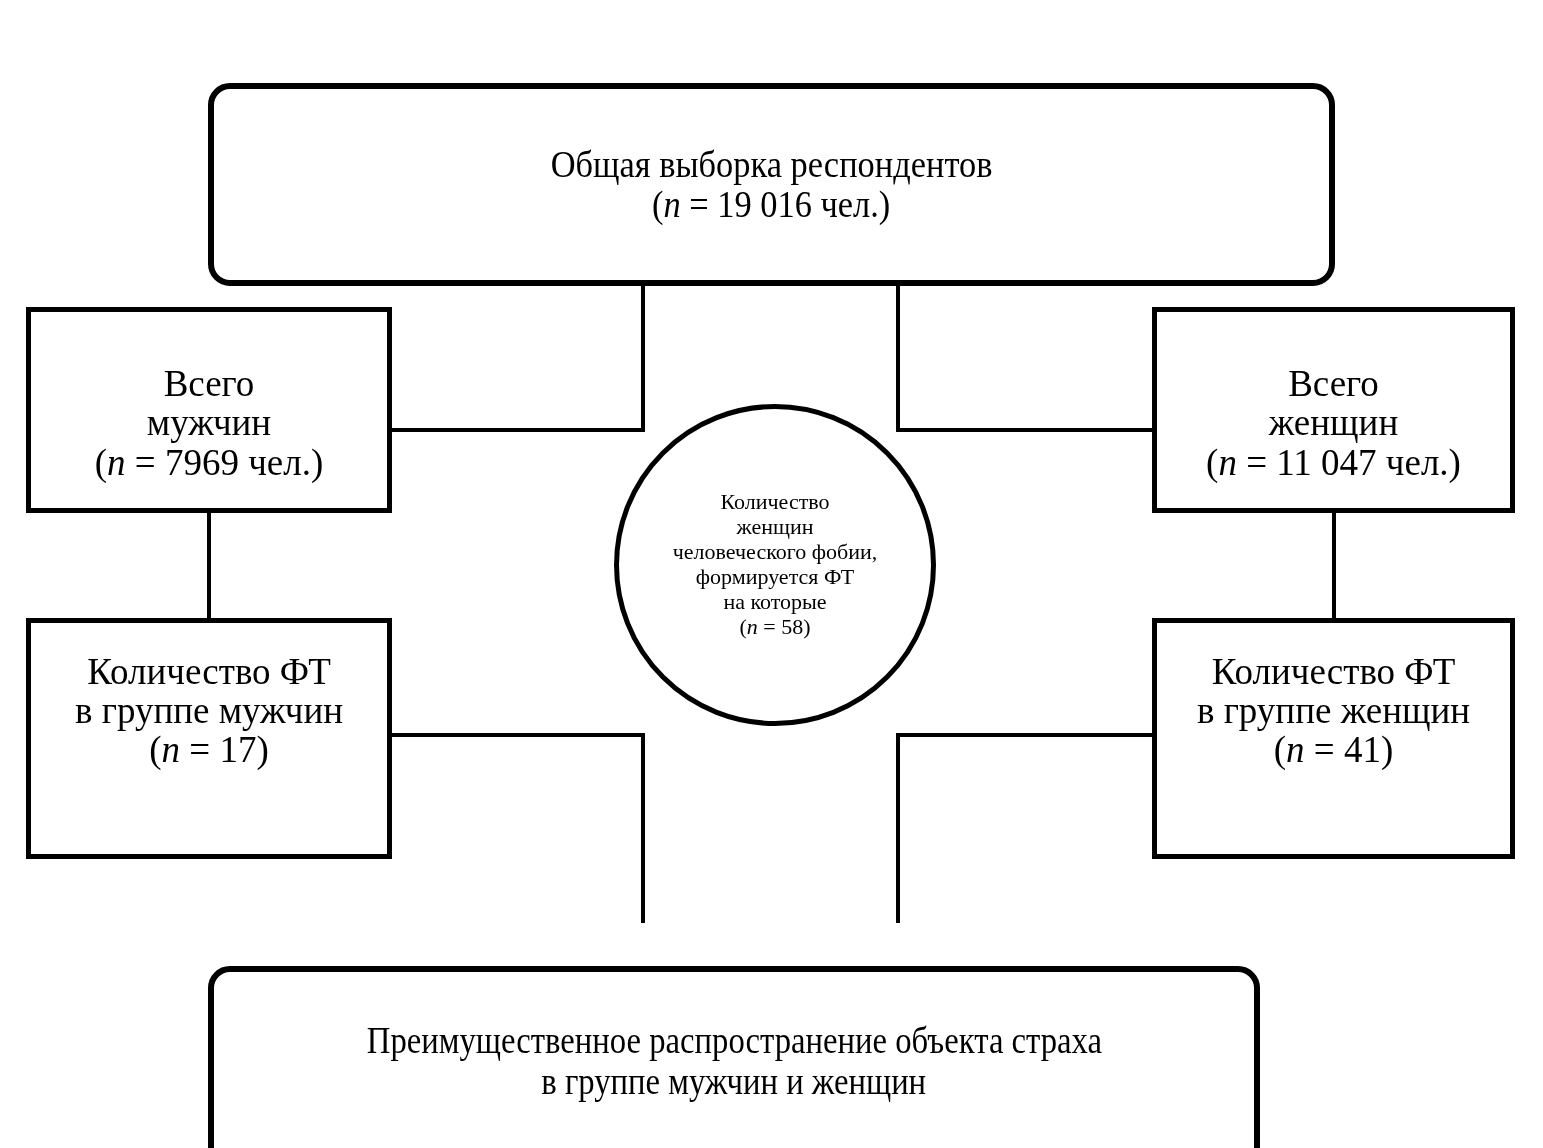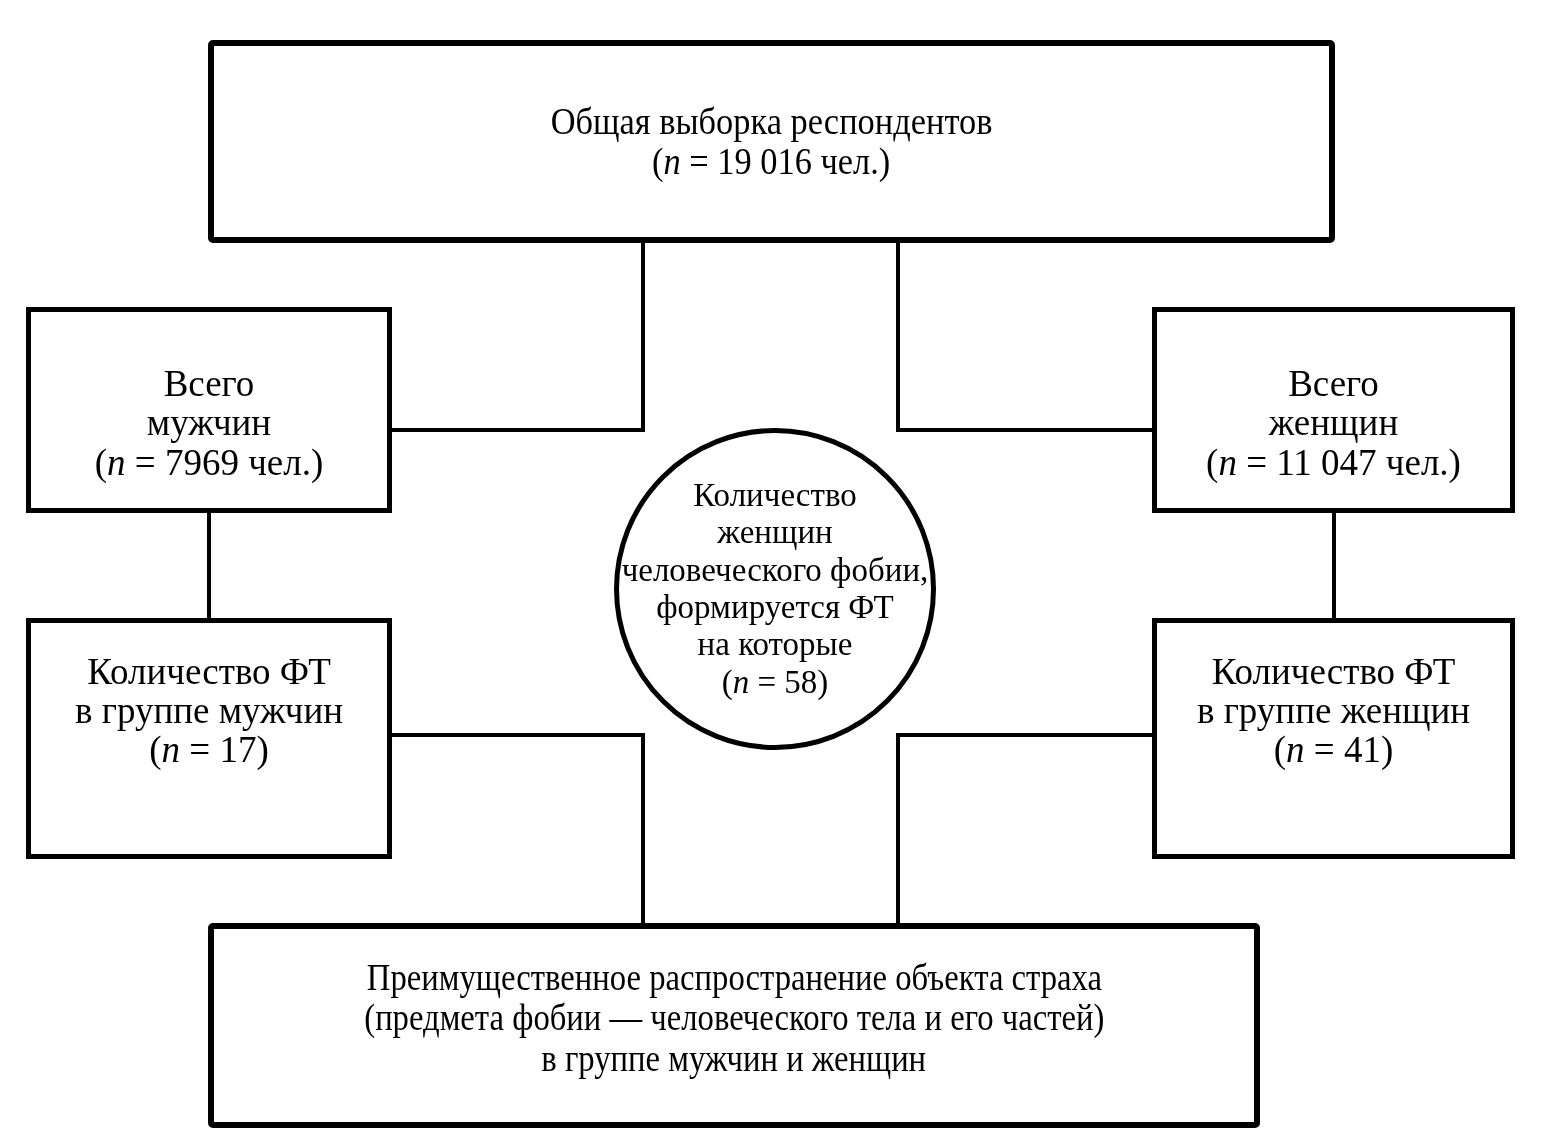--- a/index.html
+++ b/index.html
@@ -30,22 +30,23 @@
     background: #ffffff;
     border: 5px solid #000000;
     display: flex;
     flex-direction: column;
     justify-content: center;
     align-items: center;
     text-align: center;
     z-index: 2;
   }
   .node-rounded {
-    border-radius: 5px;
+    border-radius: 22px;
     border-width: 6px;
+    margin-top: 43px;
   }
   .node-circle {
     border-radius: 50%;
     border-width: 5px;
   }
   .line {
     display: block;
     white-space: nowrap;
     line-height: 1.06;
   }
@@ -85,23 +86,23 @@
   
   #box-women-ft {
     left: 1152px; top: 618px;
     width: 363px; height: 241px;
     font-size: 37px;
   }
   #box-women-ft .stack { padding-bottom: 56px; }
 
   
   #circle-parts {
-    left: 614px; top: 428px;
+    left: 614px; top: 404px;
     width: 322px; height: 322px;
-    font-size: 33px;
+    font-size: 22px;
   }
   #circle-parts .line { line-height: 1.13; }
 
   
   #box-outcome {
     left: 208px; top: 923px;
     width: 1052px; height: 205px;
     font-size: 38px;
   }
   #box-outcome .tx {
@@ -178,18 +179,17 @@
       <span class="line">человеческого фобии,</span>
       <span class="line">формируется ФТ</span>
       <span class="line">на которые</span>
       <span class="line"><span>(<i>n</i> = 58)</span></span>
     </div>
   </div>
 
   <div class="node node-rounded" id="box-outcome">
     <div class="stack">
       <span class="line"><span class="tx">Преимущественное распространение объекта страха</span></span>
-      <span class="line"><span class="tx">(предмета фобии — человеческого тела и его частей)</span></span>
       <span class="line"><span class="tx">в группе мужчин и женщин</span></span>
     </div>
   </div>
 
 </div>
 
 </body></html>

